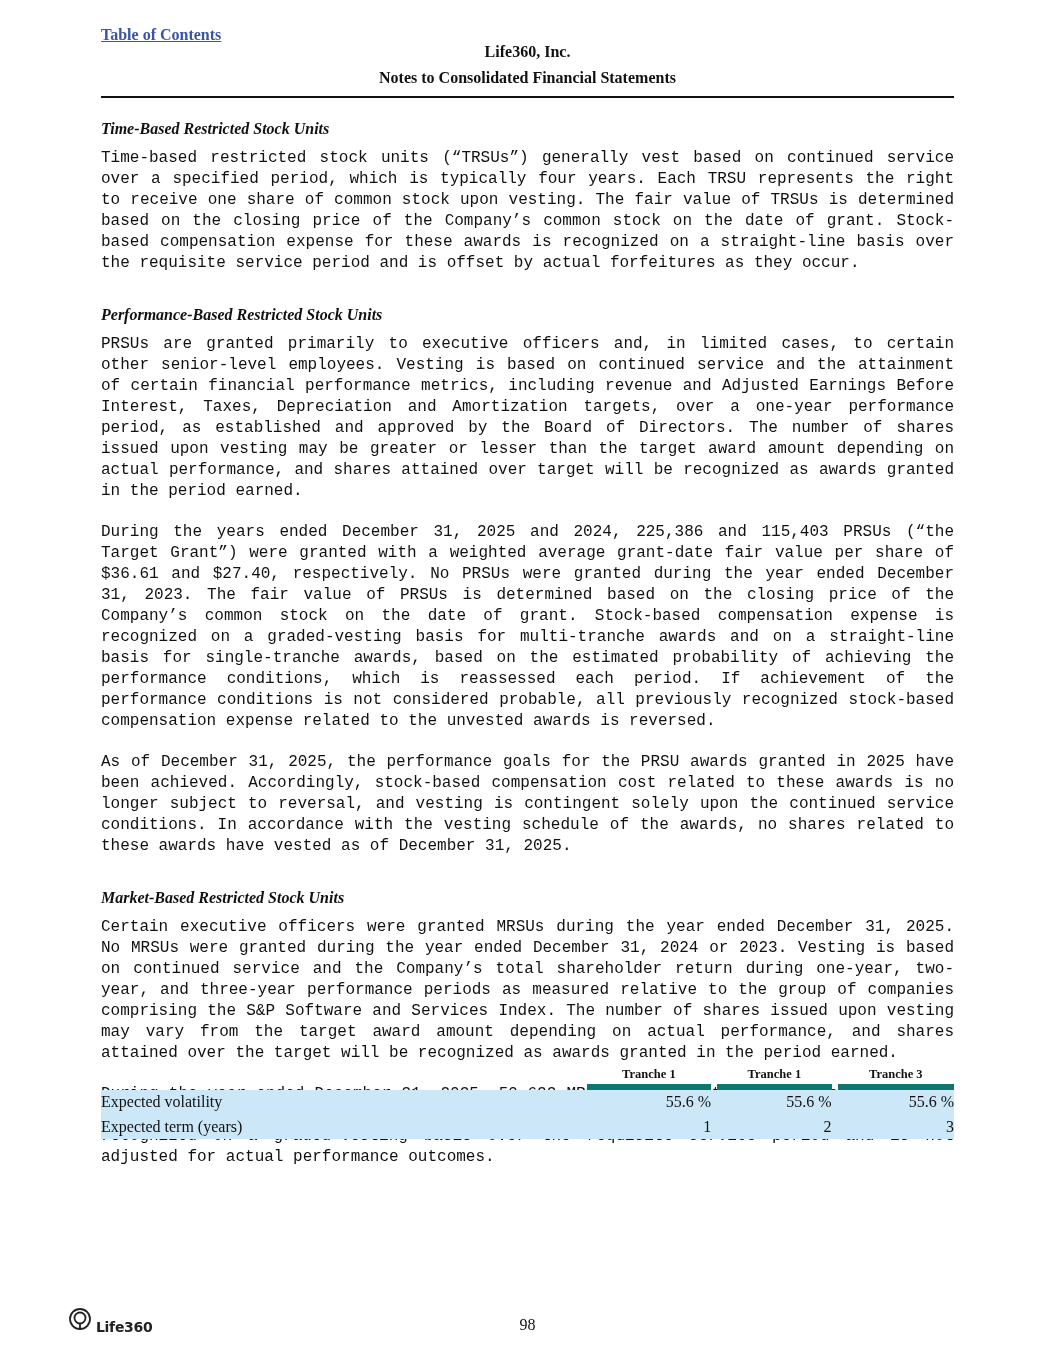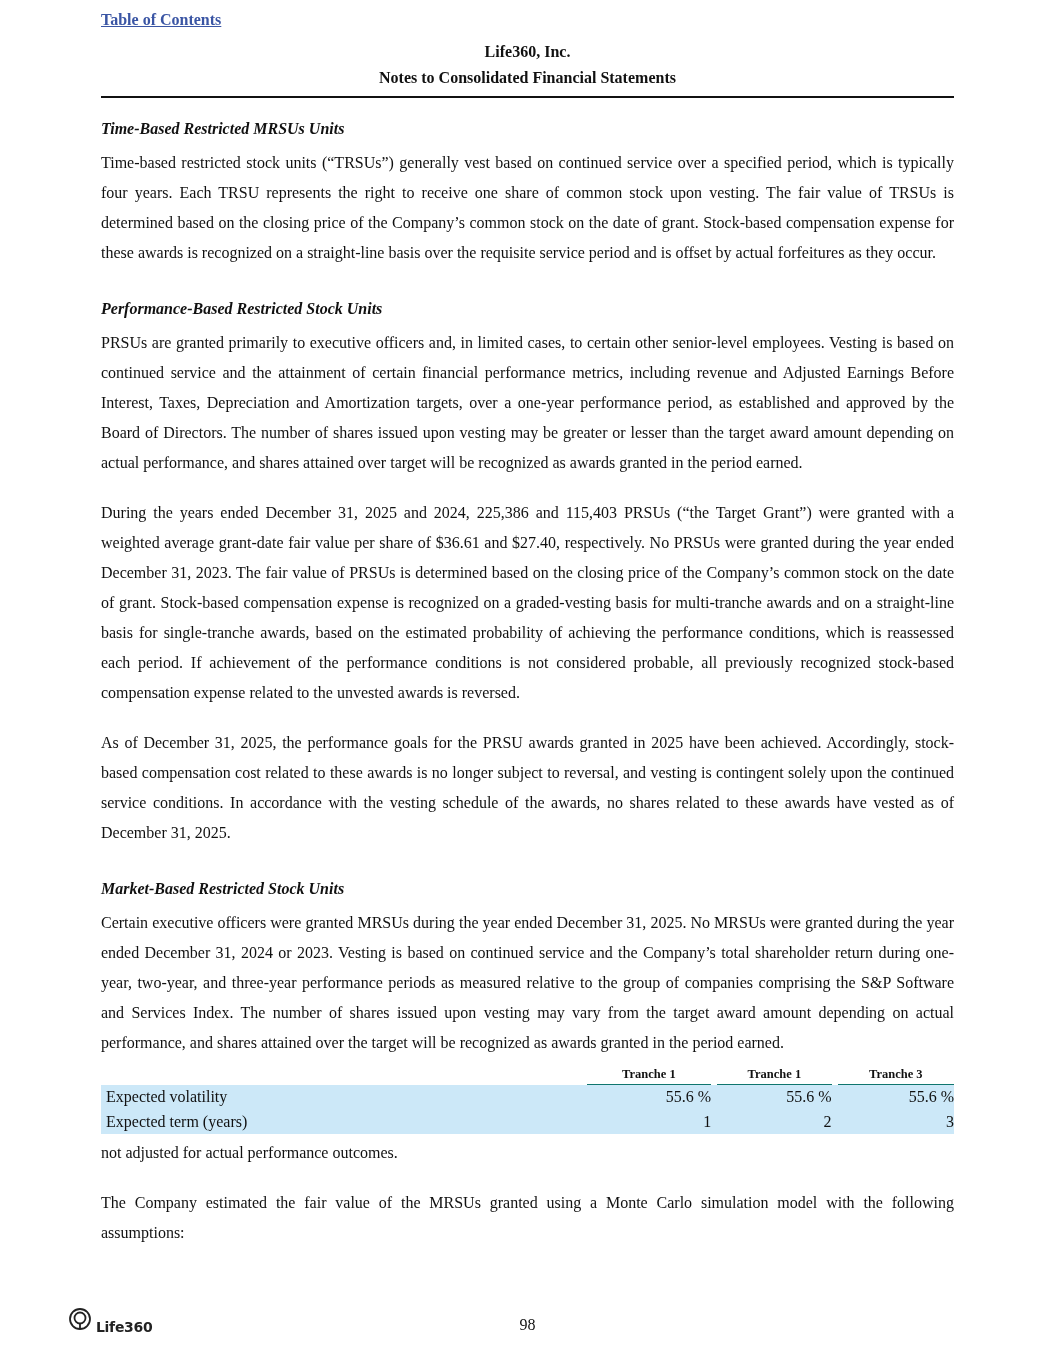--- a/index.html
+++ b/index.html
@@ -1,52 +1,52 @@
 <!DOCTYPE html>
 <html><head>
 <meta charset="utf-8">
 <style>
   html, body { margin: 0; padding: 0; background: #ffffff; }
   body {
     width: 1055px; height: 1365px; position: relative; overflow: hidden;
     font-family: "Liberation Serif", "DejaVu Serif", serif; color: #111;
   }
   .toc-link {
-    position: absolute; left: 101px; top: 11px;
+    position: absolute; left: 101px; top: 26px;
     font-size: 16px; font-weight: bold; color: #3a55a4; text-decoration: underline;
     cursor: pointer;
   }
   .hdr { position: absolute; left: 101px; width: 853px; text-align: center; font-weight: bold; font-size: 16px; }
   .hdr.company { top: 43px; }
   .hdr.subtitle { top: 69px; }
   .rule { position: absolute; left: 101px; top: 96px; width: 853px; height: 2px; background: #111; }
 
   .content { position: absolute; left: 101px; top: 118px; width: 853px; }
   .section-title {
     font-style: italic; font-weight: bold; font-size: 16px; line-height: 22px;
     margin: 0 0 8px 0;
   }
   p.para {
-    margin: 0; font-size: 16px; line-height: 30px; text-align: justify;
+    margin: 0; font-size: 16px; line-height: 21px; text-align: justify; font-family: Liberation Mono, monospace;
   }
   .gap-sm { height: 20px; }
   .gap-md { height: 30px; }
 
   table.assump {
     position: absolute; left: 101px; top: 1066px; width: 853px;
     border-collapse: separate; border-spacing: 0; font-size: 16px;
   }
   table.assump th {
     font-size: 12.5px; font-weight: bold; text-align: center; padding: 0 0 2px 0;
-    border-bottom: 1px solid #0f766e; height: 16px; vertical-align: bottom;
+    border-bottom: 6px solid #0f766e; height: 16px; vertical-align: bottom;
   }
   table.assump th.blank { border-bottom: none; }
   table.assump th.gap, table.assump td.gap { width: 6px; border-bottom: none; }
   table.assump td { height: 24.5px; padding: 0; vertical-align: middle; }
-  table.assump td.label { padding-left: 5px; }
+  table.assump td.label { }
   table.assump td.num { text-align: right; }
   table.assump td.cur { text-align: left; width: 14px; padding-left: 3px; }
   tr.shaded td { background: #cce8f8; }
 
   .footer-logo {
     position: absolute; left: 68px; top: 1307px; display: flex; align-items: flex-end; gap: 4px;
   }
   .footer-logo .wordmark {
     font-family: "DejaVu Sans", sans-serif; font-weight: bold; font-size: 14px; color: #222; letter-spacing: -0.3px;
   }
@@ -56,38 +56,37 @@
 </style>
 </head>
 <body>
 
 <a class="toc-link">Table of Contents</a>
 <div class="hdr company">Life360, Inc.</div>
 <div class="hdr subtitle">Notes to Consolidated Financial Statements</div>
 <div class="rule"></div>
 
 <div class="content">
-  <div class="section-title">Time-Based Restricted MRSUs Units</div>
+  <div class="section-title">Time-Based Restricted Stock Units</div>
   <p class="para">Time-based restricted stock units (“TRSUs”) generally vest based on continued service over a specified period, which is typically four years. Each TRSU represents the right to receive one share of common stock upon vesting. The fair value of TRSUs is determined based on the closing price of the Company’s common stock on the date of grant. Stock-based compensation expense for these awards is recognized on a straight-line basis over the requisite service period and is offset by actual forfeitures as they occur.</p>
   <div class="gap-md"></div>
 
   <div class="section-title">Performance-Based Restricted Stock Units</div>
   <p class="para">PRSUs are granted primarily to executive officers and, in limited cases, to certain other senior-level employees. Vesting is based on continued service and the attainment of certain financial performance metrics, including revenue and Adjusted Earnings Before Interest, Taxes, Depreciation and Amortization targets, over a one-year performance period, as established and approved by the Board of Directors. The number of shares issued upon vesting may be greater or lesser than the target award amount depending on actual performance, and shares attained over target will be recognized as awards granted in the period earned.</p>
   <div class="gap-sm"></div>
   <p class="para">During the years ended December 31, 2025 and 2024, 225,386 and 115,403 PRSUs (“the Target Grant”) were granted with a weighted average grant-date fair value per share of $36.61 and $27.40, respectively. No PRSUs were granted during the year ended December 31, 2023. The fair value of PRSUs is determined based on the closing price of the Company’s common stock on the date of grant. Stock-based compensation expense is recognized on a graded-vesting basis for multi-tranche awards and on a straight-line basis for single-tranche awards, based on the estimated probability of achieving the performance conditions, which is reassessed each period. If achievement of the performance conditions is not considered probable, all previously recognized stock-based compensation expense related to the unvested awards is reversed.</p>
   <div class="gap-sm"></div>
   <p class="para">As of December 31, 2025, the performance goals for the PRSU awards granted in 2025 have been achieved. Accordingly, stock-based compensation cost related to these awards is no longer subject to reversal, and vesting is contingent solely upon the continued service conditions. In accordance with the vesting schedule of the awards, no shares related to these awards have vested as of December 31, 2025.</p>
   <div class="gap-md"></div>
 
   <div class="section-title">Market-Based Restricted Stock Units</div>
   <p class="para">Certain executive officers were granted MRSUs during the year ended December 31, 2025. No MRSUs were granted during the year ended December 31, 2024 or 2023. Vesting is based on continued service and the Company’s total shareholder return during one-year, two-year, and three-year performance periods as measured relative to the group of companies comprising the S&amp;P Software and Services Index. The number of shares issued upon vesting may vary from the target award amount depending on actual performance, and shares attained over the target will be recognized as awards granted in the period earned.</p>
   <div class="gap-sm"></div>
   <p class="para">During the year ended December 31, 2025, 59,622 MRSUs were granted with a total weighted average grant-date fair value per share of $114.73. Stock-based compensation expense is recognized on a graded-vesting basis over the requisite service period and is not adjusted for actual performance outcomes.</p>
   <div class="gap-sm"></div>
-  <p class="para">The Company estimated the fair value of the MRSUs granted using a Monte Carlo simulation model with the following assumptions:</p>
 </div>
 
 <table class="assump">
   <colgroup>
     <col style="width:480px">
     <col style="width:17px">
       <col style="width:106px">
     <col style="width:6px">
     <col style="width:17px">
       <col style="width:96px">

